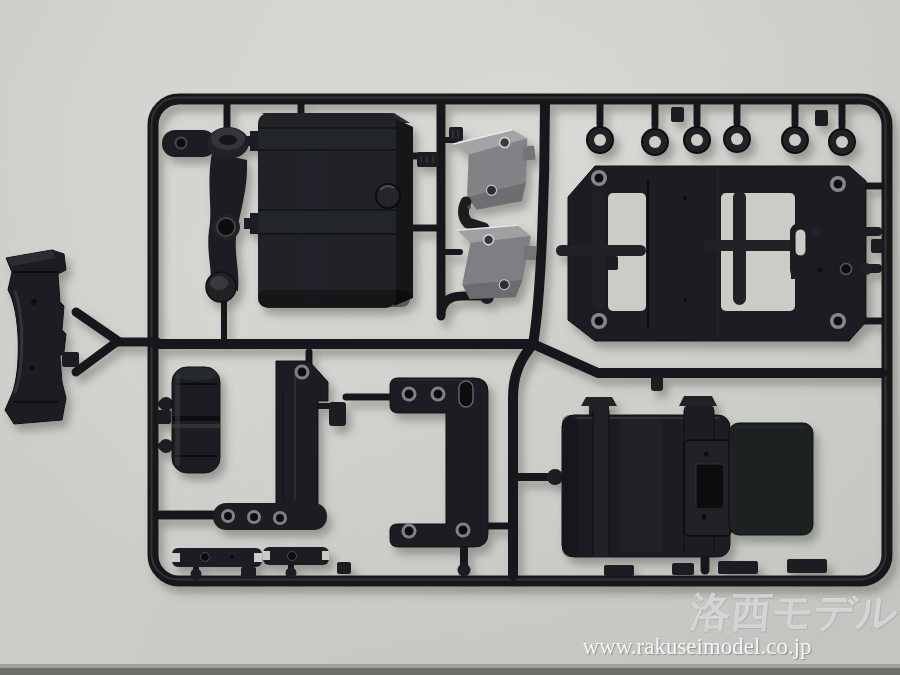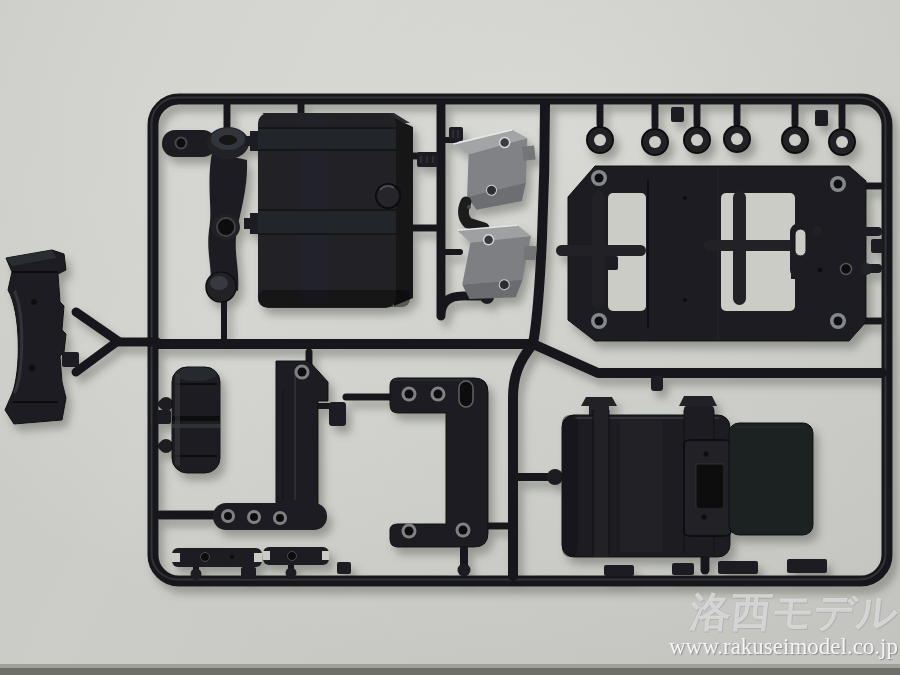--- a/index.html
+++ b/index.html
@@ -18,21 +18,21 @@
   .edge { stroke:#0e0e10; fill:none; }
   .sheen{ stroke:#33343a; fill:none; }
   .wm { position:absolute; pointer-events:none; }
   .wm-logo {
     left:688px; top:592px; width:210px; text-align:right;
     font-weight:bold; font-size:41px; line-height:1; letter-spacing:0px;
     color:rgba(255,255,255,0.60); transform:skewX(-6deg);
     text-shadow:0 0 1px rgba(120,120,125,0.55), 1px 1px 0 rgba(150,150,155,0.35);
   }
   .wm-url {
-    left:560px; top:634px; width:338px; text-align:right;
+    left:528px; top:634px; width:338px; text-align:center;
     font-family:"Liberation Serif", serif; font-size:23px;
     color:rgba(255,255,255,0.88);
     text-shadow:1px 1px 1px rgba(110,110,115,0.65);
   }
 </style>
 </head>
 <body>
 
 <div class="stage">
 <svg width="900" height="675" viewBox="0 0 900 675">

